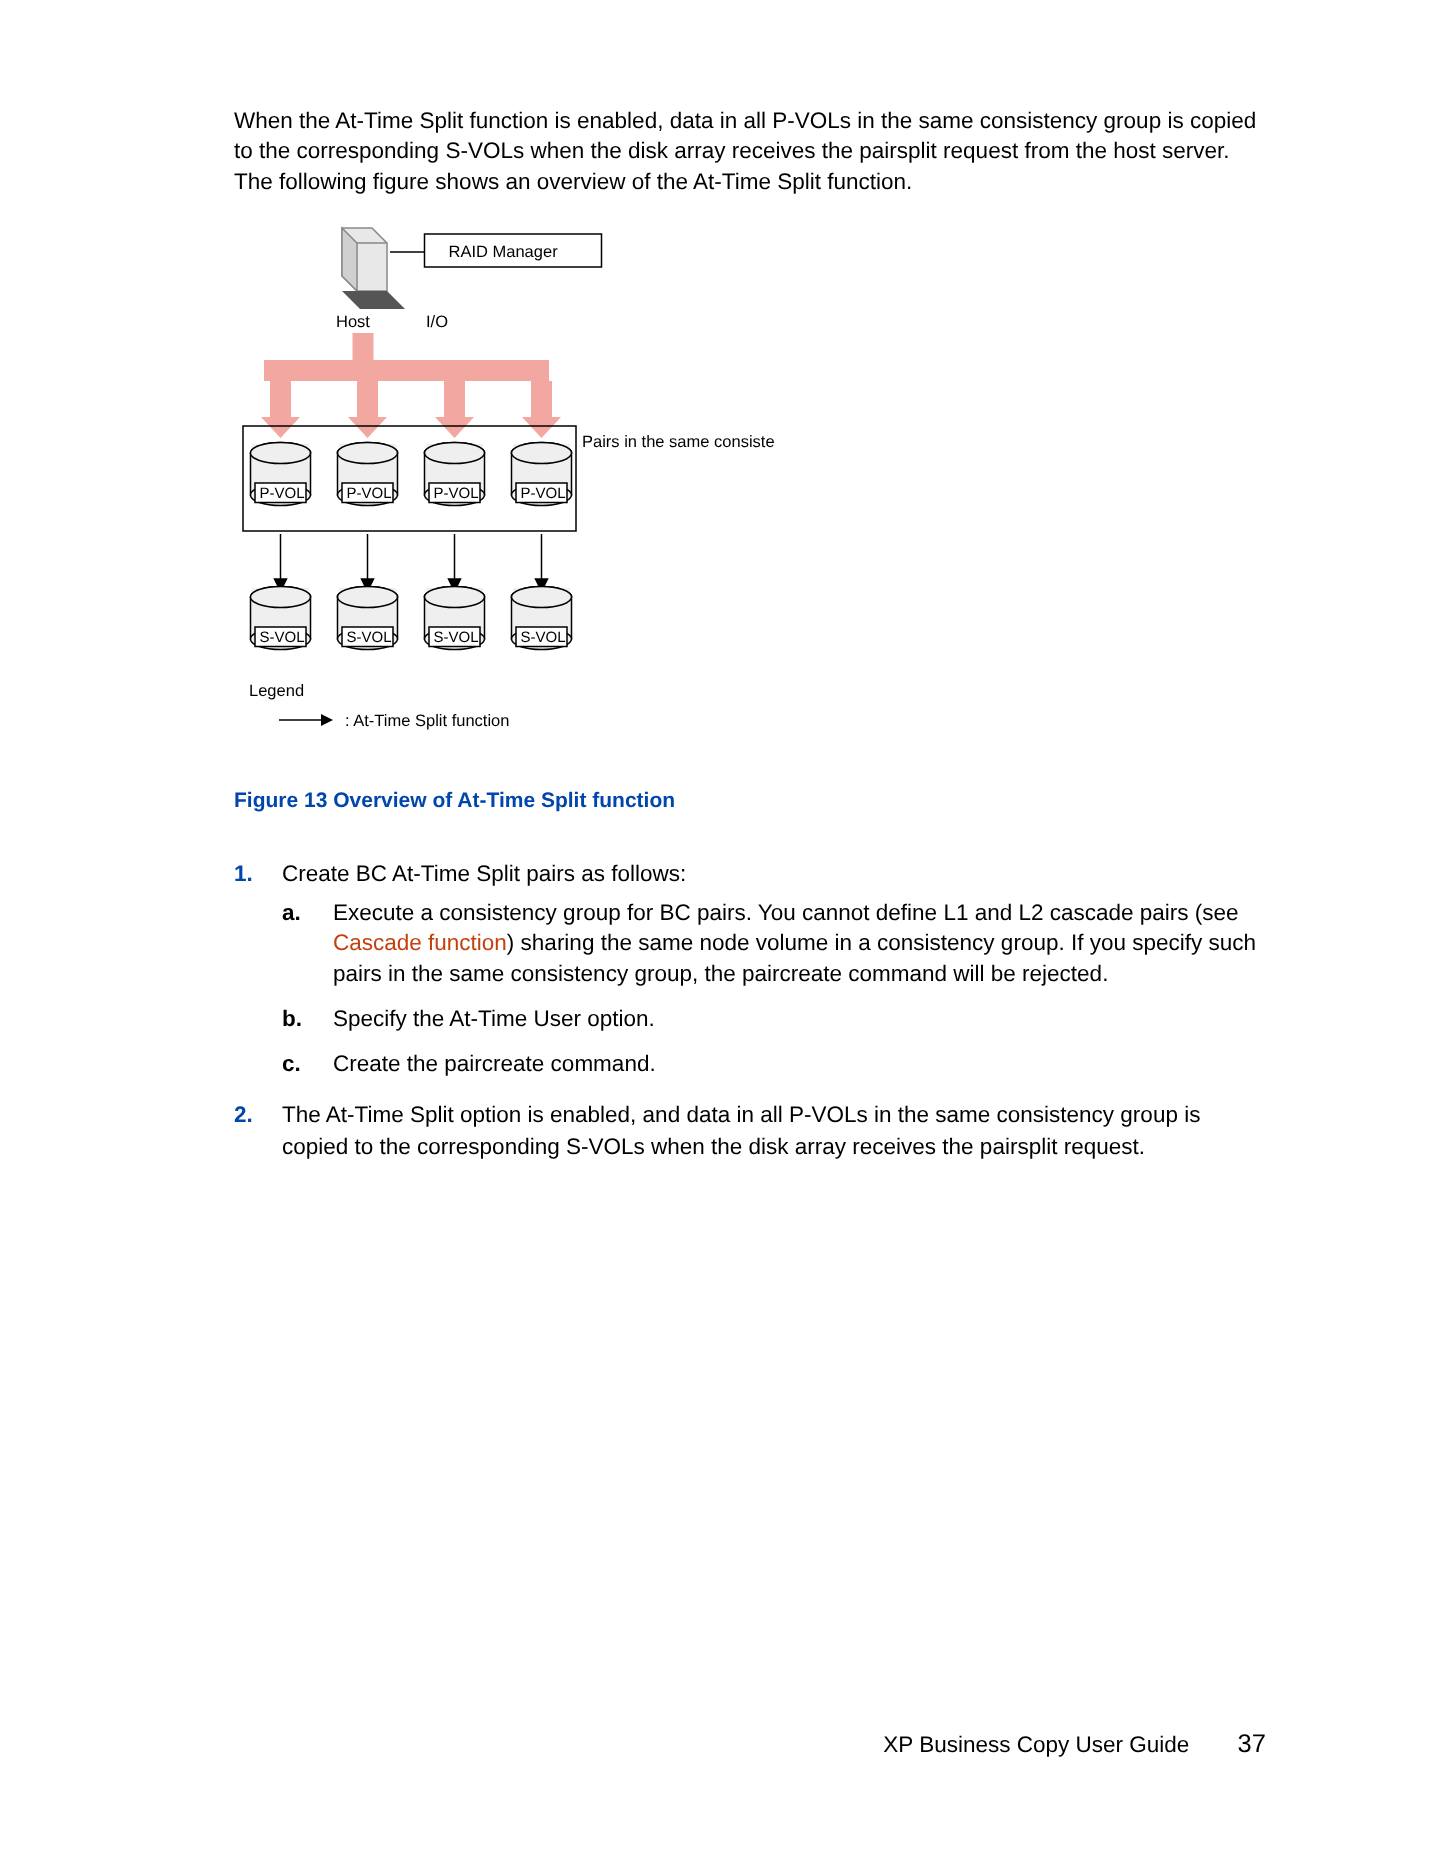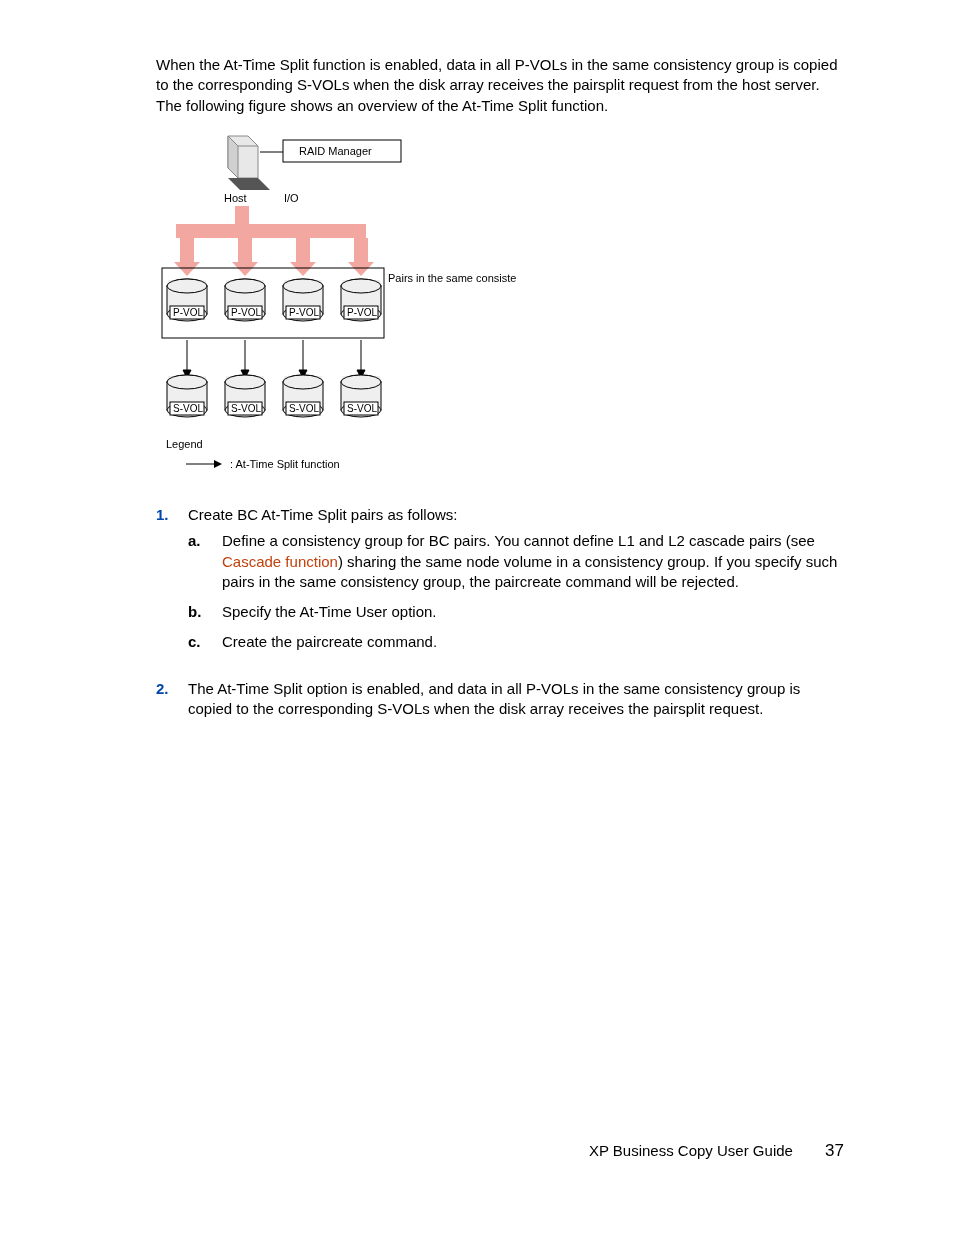--- a/index.html
+++ b/index.html
@@ -9,21 +9,21 @@
     font-family: Arial, Helvetica, sans-serif;
     color: #000;
     font-size: 15px;
     line-height: 1.35;
   }
   .page {
     width: 954px;
     height: 1235px;
     position: relative;
     box-sizing: border-box;
-    padding: 55px 110px 0 120px;
+    padding: 71px 110px 0 120px;
   }
   .body-text {
     margin: 0 0 14px 36px;
   }
   .figure-wrap {
     margin: 0 0 10px 36px;
   }
   .fig-caption {
     color: #0046ad;
     font-weight: bold;
@@ -43,25 +43,25 @@
     color: #0046ad; font-weight: bold;
   }
   .ol-alpha { list-style: none; padding: 0; margin: 6px 0 0 0; }
   .ol-alpha > li { position: relative; padding-left: 34px; margin-bottom: 10px; }
   .ol-alpha > li > .marker {
     position: absolute; left: 0; top: 0;
     font-weight: bold;
   }
   .link { color: #c2410c; }
   .para-after {
-    margin: 26px 0 0 0;
+    margin: 14px 0 0 0;
   }
   .footer {
     position: absolute;
-    bottom: 72px;
+    bottom: 60px;
     right: 110px;
     font-size: 15px;
   }
   .footer .guide { margin-right: 28px; }
   .footer .pagenum { font-size: 17px; }
   
   .diag text { font-family: Arial, sans-serif; fill: #000; }
 </style>
 </head>
 <body>
@@ -203,30 +203,31 @@
 
       <text x="10" y="318" font-size="11">Legend</text>
       <g>
         <line x1="30" y1="334" x2="58" y2="334" stroke="#000"></line>
         <polygon points="58,330 58,338 66,334" fill="#000"></polygon>
       </g>
       <text x="74" y="338" font-size="11">: At-Time Split function</text>
     </svg>
   </div>
 
+  <div class="fig-caption">Figure 13 Overview of At-Time Split function</div>
 
 
   <ol class="ol-num">
     <li>
       <span class="marker">1.</span>
       <span>Create BC At-Time Split pairs as follows:</span>
       <ol class="ol-alpha">
         <li>
           <span class="marker">a.</span>
-          <span>Define a consistency group for BC pairs. You cannot define L1 and L2 cascade pairs (see </span><span class="link">Cascade function</span><span>) sharing the same node volume in a consistency group. If you specify such pairs in the same consistency group, the paircreate command will be rejected.</span>
+          <span>Execute a consistency group for BC pairs. You cannot define L1 and L2 cascade pairs (see </span><span class="link">Cascade function</span><span>) sharing the same node volume in a consistency group. If you specify such pairs in the same consistency group, the paircreate command will be rejected.</span>
         </li>
         <li>
           <span class="marker">b.</span>
           <span>Specify the At-Time User option.</span>
         </li>
         <li>
           <span class="marker">c.</span>
           <span>Create the paircreate command.</span>
         </li>
       </ol>

